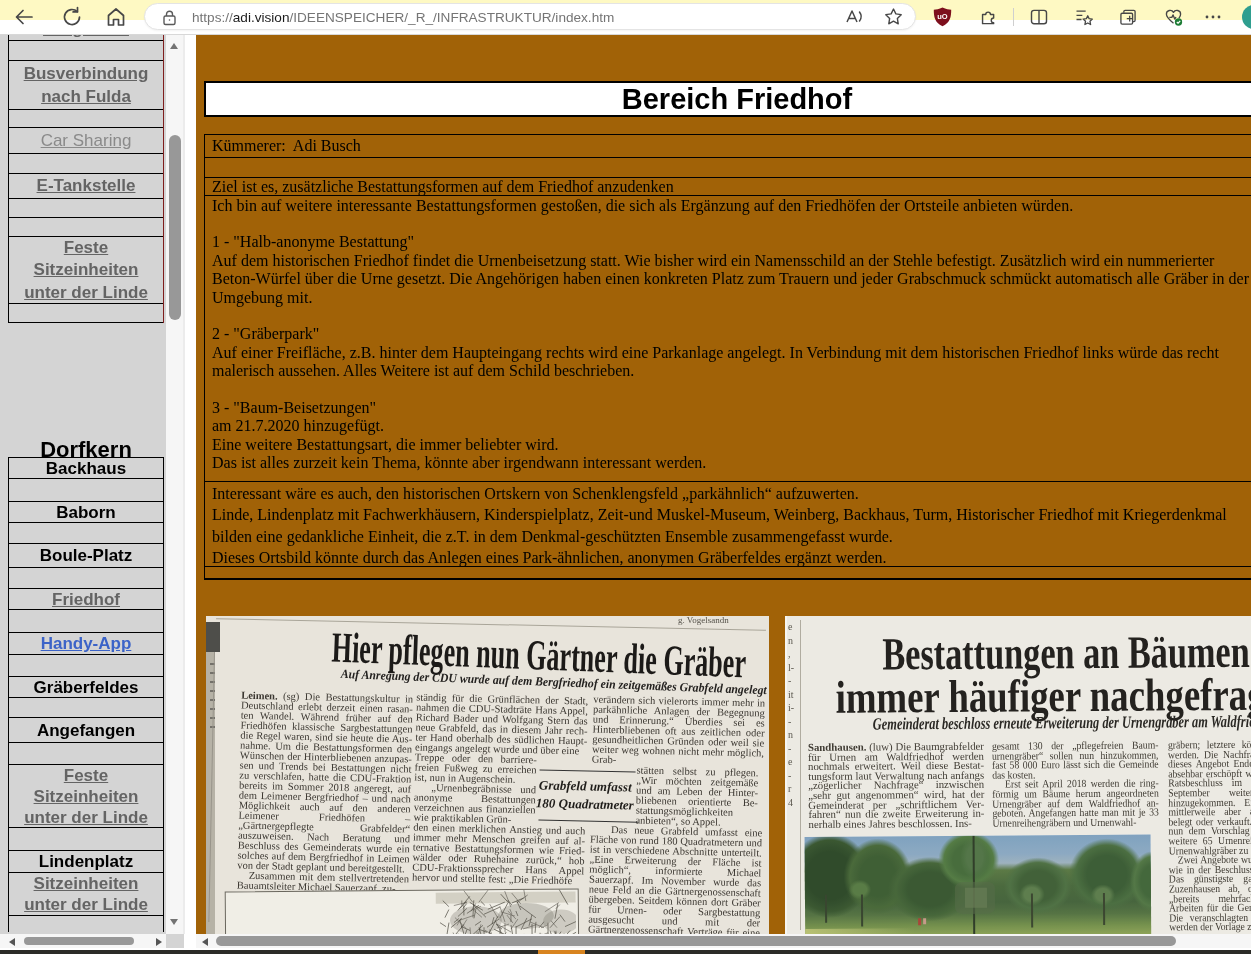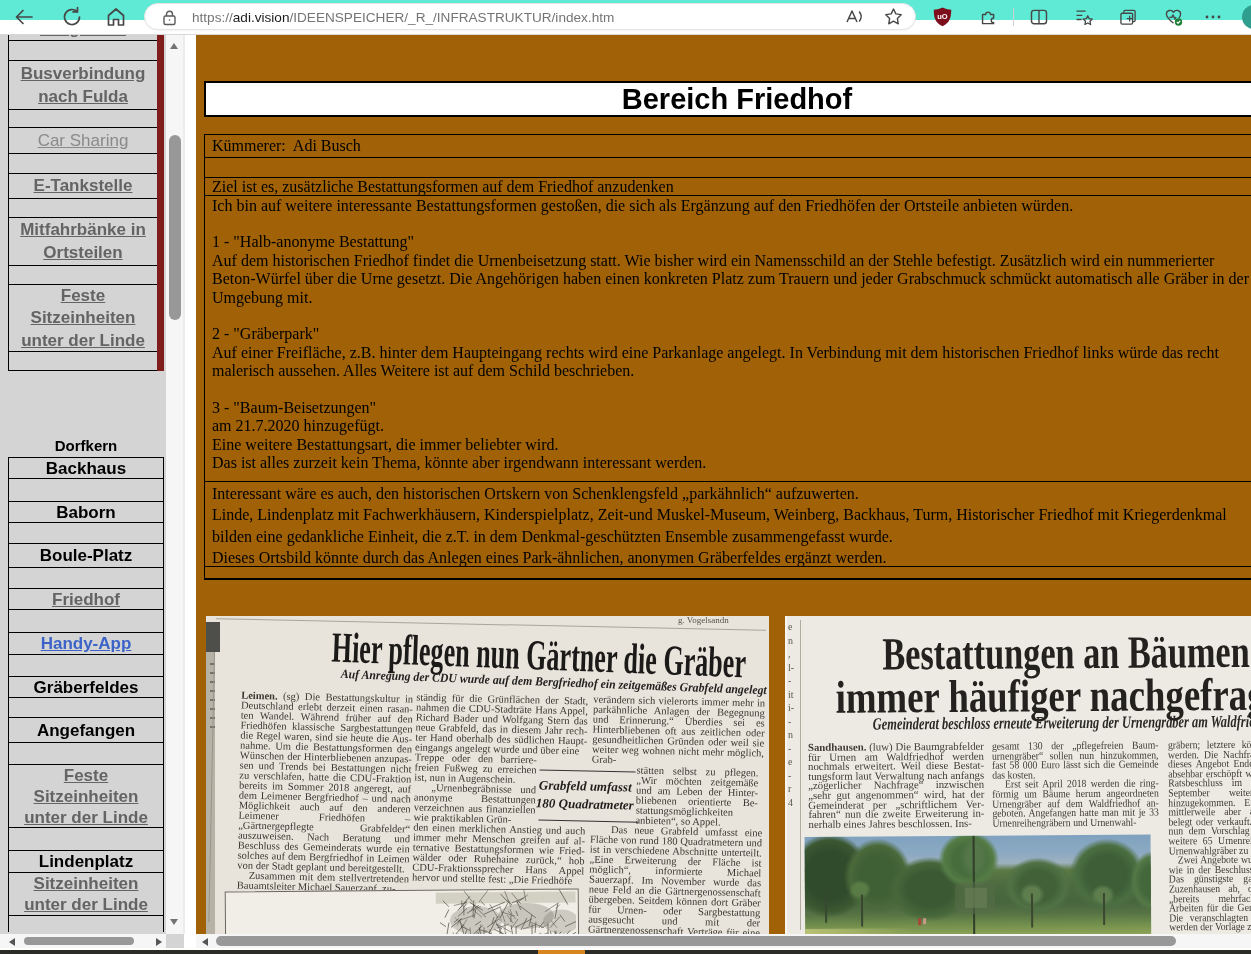--- a/index.html
+++ b/index.html
@@ -1,39 +1,39 @@
 <!DOCTYPE html>
 <html lang="de"><head>
 <meta charset="utf-8">
 <style>
   * { margin:0; padding:0; box-sizing:border-box; }
   html,body { width:1251px; height:954px; overflow:hidden; }
   body { position:relative; background:#fff; font-family:"Liberation Sans",sans-serif; }
   .abs { position:absolute; }
 
   
-  #chrome { position:absolute; left:0; top:0; width:1251px; height:20px; background:#5eead4;padding-left:28px; }
+  #chrome { position:absolute; left:0; top:0; width:1251px; height:20px; background:#fef9c3;padding-left:28px; }
   #chromeline { position:absolute; left:0; top:34px; width:1251px; height:1px; background:#d8d8d8; }
   .cicon { position:absolute; top:0; }
   #pill { position:absolute; left:144px; top:3px; width:772px; height:27px; background:#fff; border:1px solid #e4e4e4; border-radius:14px; box-shadow:0 1px 2px rgba(0,0,0,.05); }
   #url { position:absolute; left:192px; top:10px; font-size:13.6px; color:#757575; white-space:nowrap; letter-spacing:0; }
   #url b { color:#1c1c1c; font-weight:normal; }
 
   
   #leftframe { position:absolute; left:0; top:35px; width:184px; height:913px; background:#d4d4d4; overflow:hidden; }
   #mainframe { position:absolute; left:184px; top:35px; width:1067px; height:913px; background:#a16207; overflow:hidden;margin-left:12px; }
 
   
-  #sidetab { position:absolute; left:8px; top:-1px; width:156px; border-left:1px solid #000; border-right:7px solid #7f1d1d; }
+  #sidetab { position:absolute; left:8px; top:-1px; width:156px; border-left:1px solid #000; border-right:1px solid #7f1d1d; }
   #sidetab .r { border-bottom:1px solid #000; overflow:hidden; text-align:center; font-weight:bold; font-size:17px; line-height:23px; color:#000; }
   #sidetab .r.e { }
   .glink { color:#646464; text-decoration:underline; }
   .glink2 { color:#8a8a8a; text-decoration:underline; font-weight:normal; }
   .blink { color:#3b63c8; text-decoration:underline; }
-  #dorf { position:absolute; left:8px; top:402px; width:156px; text-align:center; font-weight:bold; font-size:15px; color:#000; }
+  #dorf { position:absolute; left:8px; top:402px; width:156px; text-align:center; font-weight:bold; font-size:22px; color:#000; }
   #sidetab2 { position:absolute; left:8px; top:422px; width:156px; border-left:1px solid #000; border-right:1px solid #000; border-top:1px solid #000; }
   #sidetab2 .r { border-bottom:1px solid #000; overflow:hidden; text-align:center; font-weight:bold; font-size:17px; line-height:21px; color:#000; }
 
   
   .sbtrack { background:#f6f6f6; position:absolute; }
   .sbthumb { background:#989898; position:absolute; border-radius:6px; }
   .arr { position:absolute; width:0; height:0; }
 
   
   .serif { font-family:"Liberation Serif",serif; }
@@ -125,21 +125,20 @@
     <div class="r" style="height:7px">
         <span class="glink" style="display:block;margin-top:-17px">Bürgerbus</span>
       </div>
     <div class="r e" style="height:20px"></div>
     <div class="r" style="height:49px;padding-top:1px"><span class="glink">Busverbindung<br>nach Fulda</span></div>
     <div class="r e" style="height:18px"></div>
     <div class="r" style="height:26px;line-height:25px"><span class="glink2">Car Sharing</span></div>
     <div class="r e" style="height:20px"></div>
     <div class="r" style="height:25px;line-height:24px"><span class="glink">E-Tankstelle</span></div>
     <div class="r e" style="height:19px"></div>
-    <div class="r" style="height:48px"><span class="glink">Mitfahrbänke in<br>Ortsteilen</span></div>
     <div class="r e" style="height:19px"></div>
     <div class="r" style="height:67px;line-height:22.4px"><span class="glink">Feste<br>Sitzeinheiten<br>unter der Linde</span></div>
     <div class="r e" style="height:19px"></div>
   </div>
   <div id="dorf">Dorfkern</div>
   <div id="sidetab2">
     <div class="r" style="height:21px">Backhaus</div>
     <div class="r e" style="height:23px"></div>
     <div class="r" style="height:21px">Baborn</div>
     <div class="r e" style="height:21px"></div>

